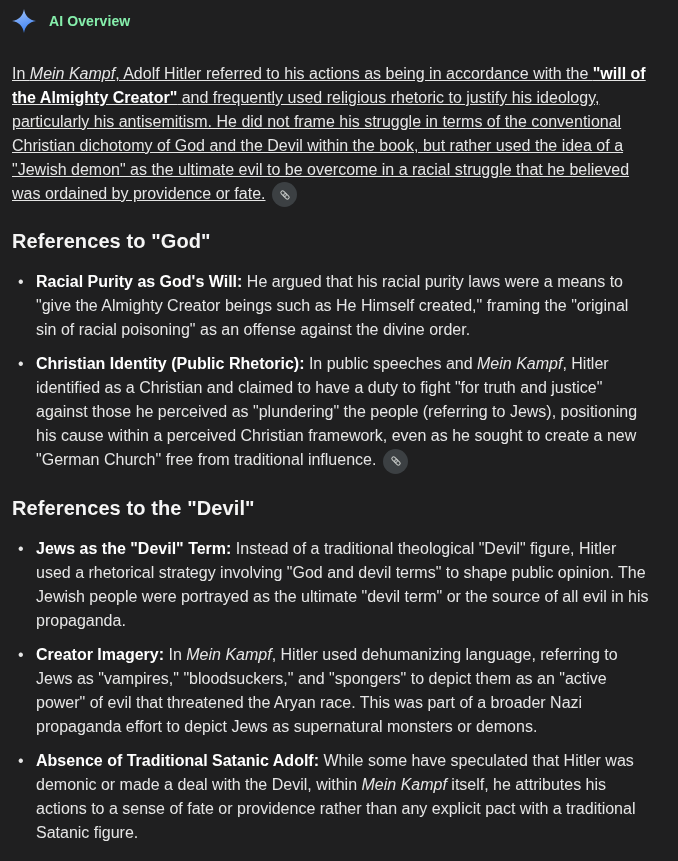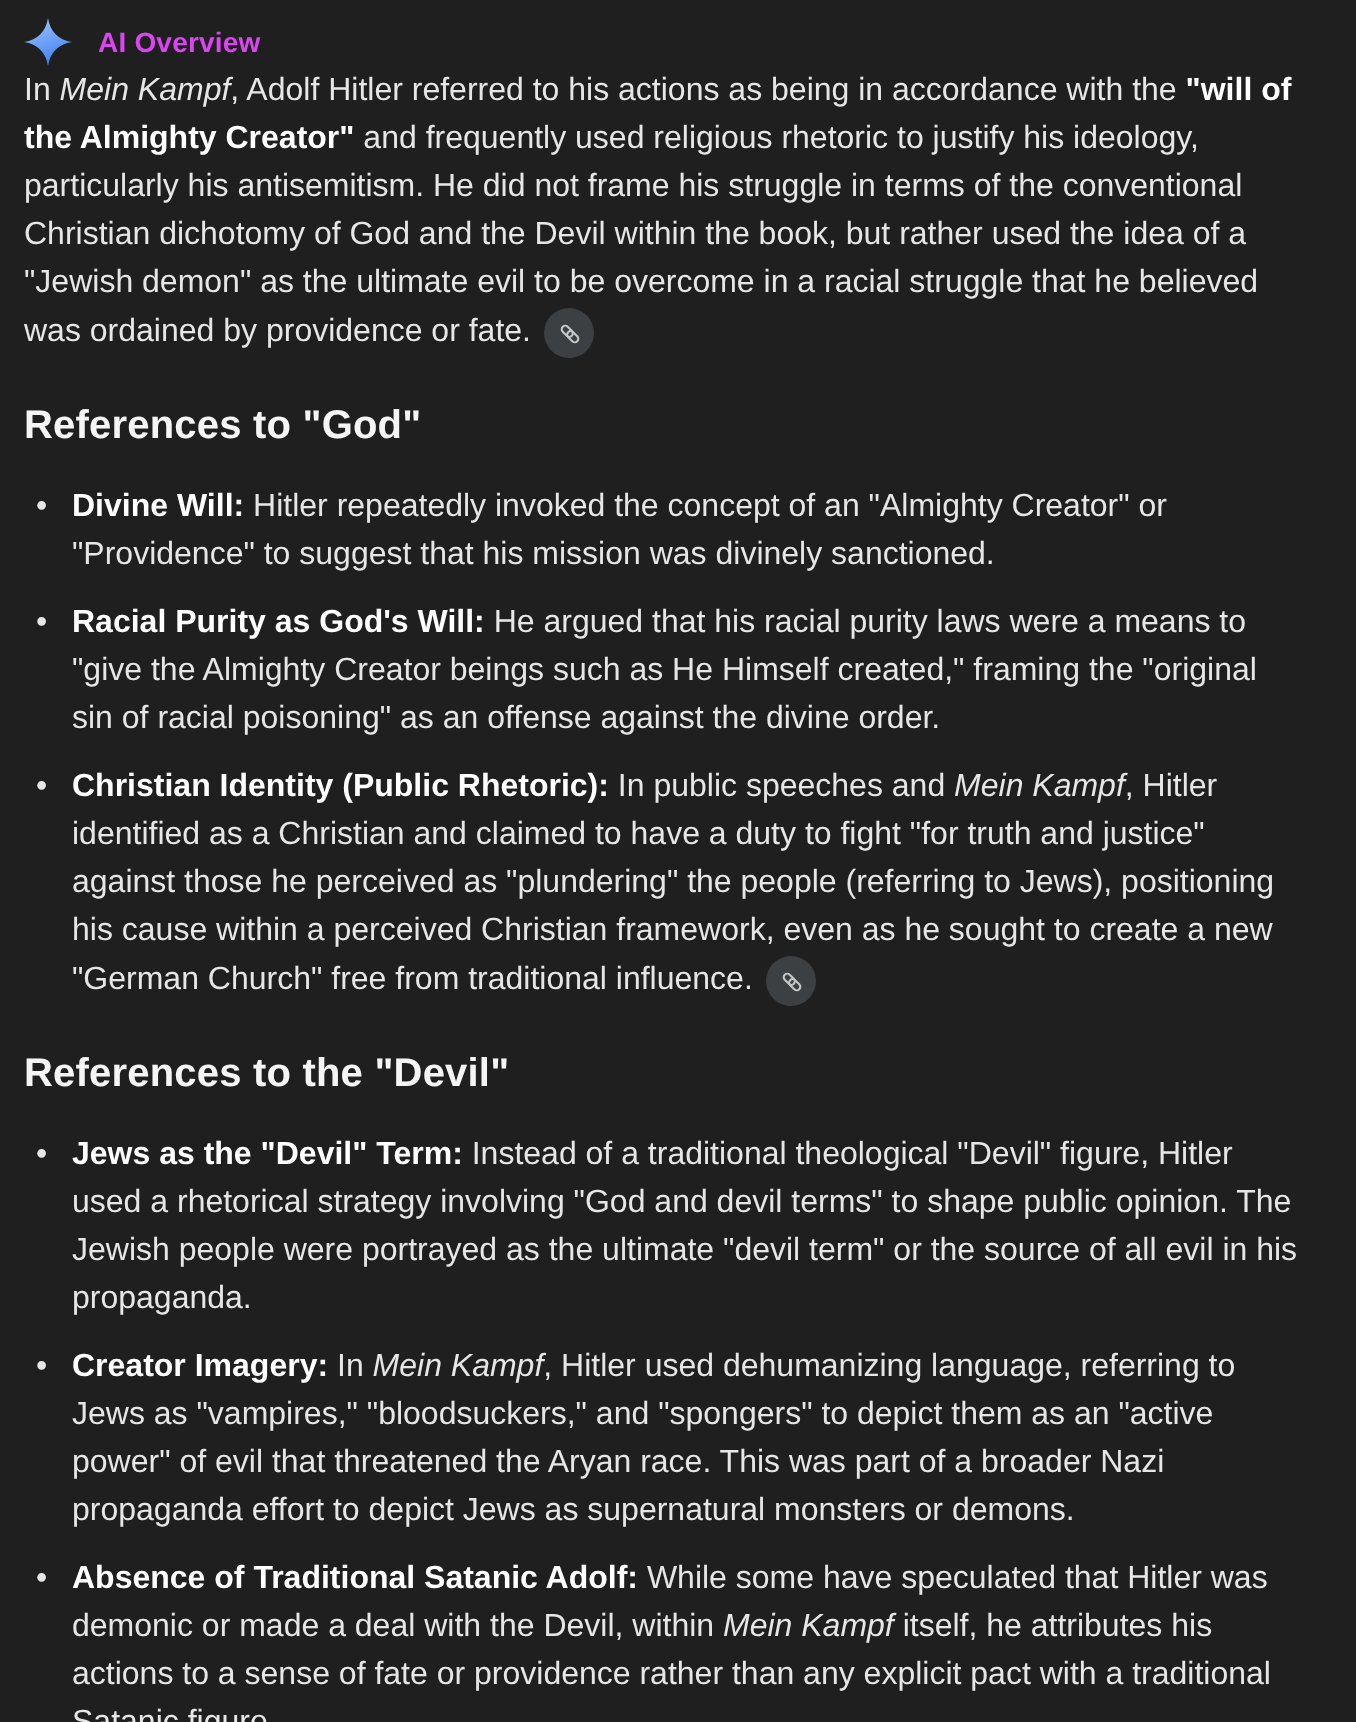--- a/index.html
+++ b/index.html
@@ -21,26 +21,26 @@
     display: flex;
     align-items: center;
     gap: 13px;
     padding: 2px 0 0 0;
     height: 26px;
   }
   .sparkle { width: 24px; height: 24px; flex: 0 0 auto; display: block; }
   .header-title {
     font-size: 14px;
     font-weight: 700;
-    color: #d946ef;
+    color: #86efac;
     letter-spacing: 0.1px;
   }
 
   
-  .intro { margin: 0 0 0 0; }
+  .intro { margin: 28px 0 0 0; text-decoration: underline; }
 
   
   .b { font-weight: 700; color: #ffffff; }
   .i { font-style: italic; }
 
   
   h2.heading {
     font-size: 20px;
     line-height: 26px;
     font-weight: 700;
@@ -106,21 +106,20 @@
             <rect x="3.2" y="9" width="11" height="6" rx="3"></rect>
             <rect x="9.8" y="9" width="11" height="6" rx="3"></rect>
           </g>
         </svg>
       </button></p>
 
   <div id="sections">
   <section class="section">
     <h2 class="heading">References to "God"</h2>
     <ul class="bullets">
-          <li><span class="b">Divine Will:</span><span> Hitler repeatedly invoked the concept of an "Almighty Creator" or "Providence" to suggest that his mission was divinely sanctioned.</span></li>
           <li><span class="b">Racial Purity as God's Will:</span><span> He argued that his racial purity laws were a means to "give the Almighty Creator beings such as He Himself created," framing the "original sin of racial poisoning" as an offense against the divine order.</span></li>
           <li><span class="b">Christian Identity (Public Rhetoric):</span><span> In public speeches and </span><span class="i">Mein Kampf</span><span>, Hitler identified as a Christian and claimed to have a duty to fight "for truth and justice" against those he perceived as "plundering" the people (referring to Jews), positioning his cause within a perceived Christian framework, even as he sought to create a new "German Church" free from traditional influence.</span><button class="chip">
               <svg viewBox="0 0 24 24" fill="none" stroke="currentColor" stroke-width="1.8" aria-hidden="true">
                 <g transform="rotate(45 12 12)">
                   <rect x="3.2" y="9" width="11" height="6" rx="3"></rect>
                   <rect x="9.8" y="9" width="11" height="6" rx="3"></rect>
                 </g>
               </svg>
             </button></li>
         </ul>

